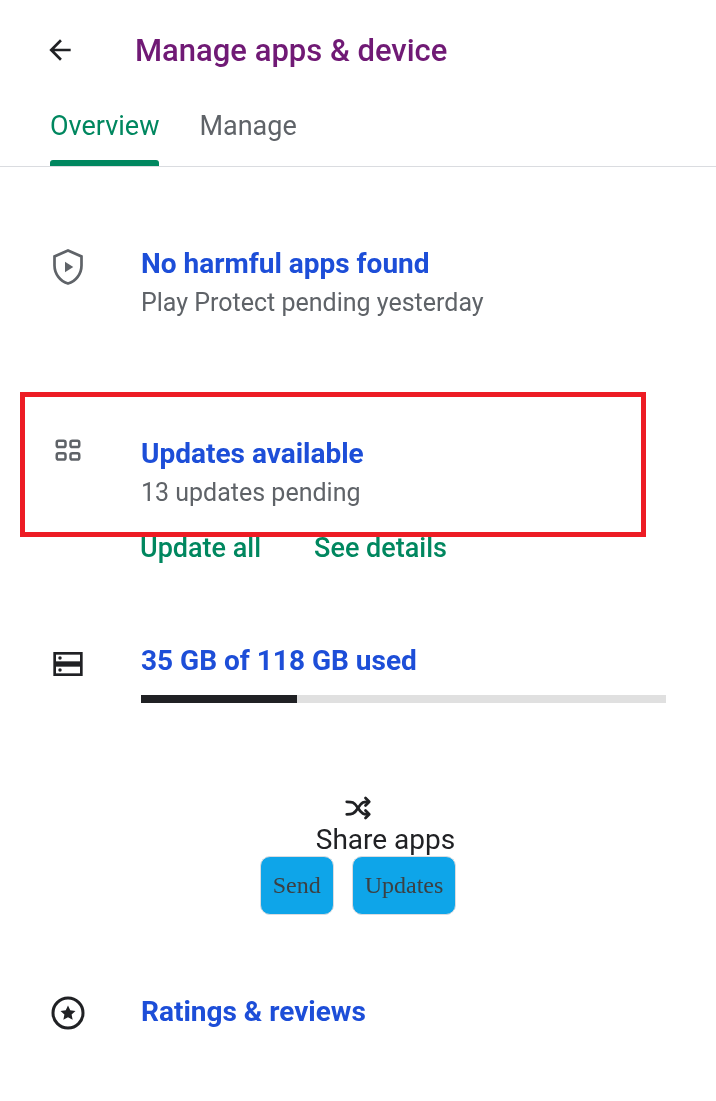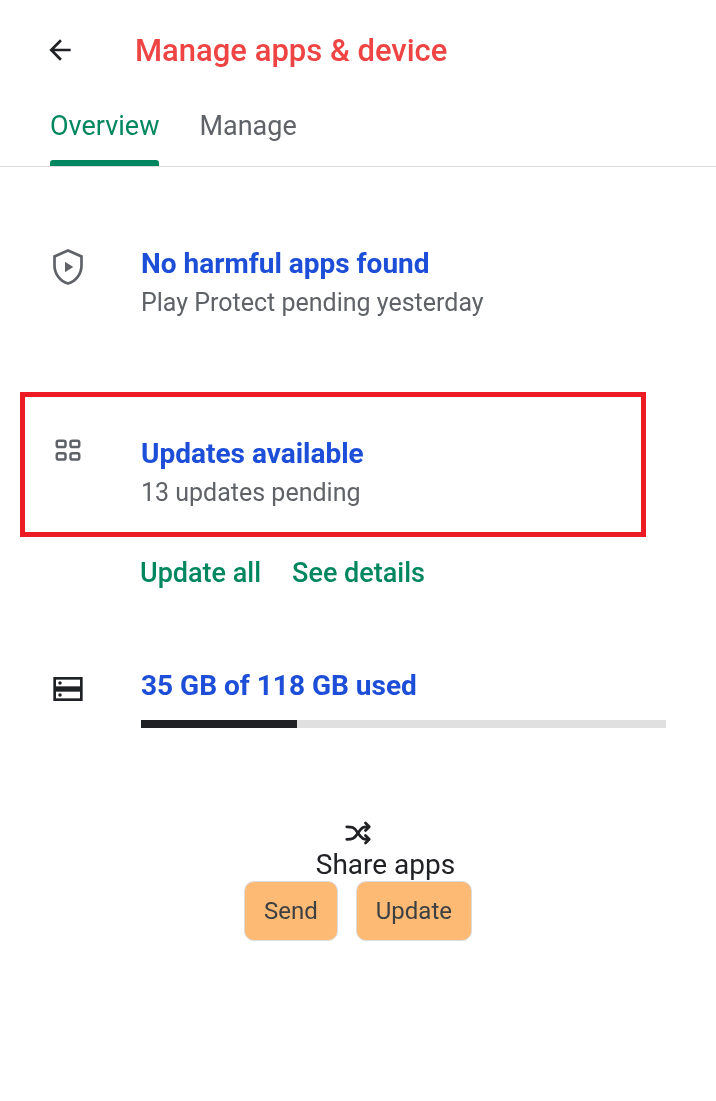--- a/index.html
+++ b/index.html
@@ -21,21 +21,21 @@
       width: 40px;
       height: 40px;
       display: flex;
       align-items: center;
       justify-content: center;
       cursor: pointer;
     }
     .page-title {
       font-size: 31px;
       font-weight: 500;
-      color: #ef4444;
+      color: #701a75;
       margin-left: 55px;
     }
     .tabs {
       display: flex;
       gap: 40px;
       padding: 0 50px;
       border-bottom: 1px solid #dadce0;
     }
     .tab {
       font-size: 27px;
@@ -94,22 +94,21 @@
       position: absolute;
       border: 5px solid #ed1c24;
       left: 20px;
       right: 70px;
       top: -5px;
       bottom: -5px;
       pointer-events: none;
     }
     .action-links {
       display: flex;
-      gap: 31px;
-      margin-top: 25px;
+      gap: 53px;
       margin-left: 140px;
       padding-bottom: 20px;
       text-align: right;
     }
     .action-link {
       font-size: 27px;
       color: #00875f;
       font-weight: 500;
       cursor: pointer;
     }
@@ -137,27 +136,28 @@
       font-size: 28px;
       color: #202124;
       margin-left: 55px;
       flex: 1;
     }
     .share-buttons {
       display: flex;
       gap: 18px;
     }
     .share-btn {
-      padding: 15px 19px;
+      padding: 15px 12px;
       border: 1px solid #dadce0;
       border-radius: 10px;
       font-size: 24px;
       color: #3c4043;
-      background: #fdba74;
-      cursor: pointer;
+      background: #0ea5e9;
+      cursor: pointer;
+      font-family: Liberation Serif, serif;
     }
     .ratings-section {
       padding: 40px 50px;
     }
     .protect-section {
       padding-top: 80px;
       padding-bottom: 40px;
     }
     .updates-section-outer {
       margin-top: 40px;
@@ -240,18 +240,29 @@
       <svg width="36" height="30" viewBox="0 0 24 24">
         <path d="M3 7 C 7 7, 9 7, 12 12 C 15 17, 17 17, 19 17" fill="none" stroke="#202124" stroke-width="2.2" stroke-linecap="round"></path>
         <path d="M3 17 C 7 17, 9 17, 12 12 C 15 7, 17 7, 19 7" fill="none" stroke="#202124" stroke-width="2.2" stroke-linecap="round"></path>
         <path d="M18 4 L21 7 L18 10" fill="none" stroke="#202124" stroke-width="2.2" stroke-linecap="round" stroke-linejoin="round"></path>
         <path d="M18 14 L21 17 L18 20" fill="none" stroke="#202124" stroke-width="2.2" stroke-linecap="round" stroke-linejoin="round"></path>
       </svg>
     </div>
     <div class="share-label">Share apps</div>
     <div class="share-buttons">
       <button class="share-btn">Send</button>
-      <button class="share-btn">Update</button>
-    </div>
-  </div>
-
+      <button class="share-btn">Updates</button>
+    </div>
+  </div>
+
+  <div class="section ratings-section">
+    <div class="section-icon">
+      <svg width="36" height="36" viewBox="0 0 24 24">
+        <circle cx="12" cy="12" r="10" fill="none" stroke="#202124" stroke-width="2"></circle>
+        <path d="M12 7l1.5 3.2 3.5.4-2.6 2.4.7 3.5L12 14.8 8.9 16.5l.7-3.5L7 10.6l3.5-.4z" fill="#202124"></path>
+      </svg>
+    </div>
+    <div class="section-body">
+      <div class="section-title">Ratings &amp; reviews</div>
+    </div>
+  </div>
 
 </div>
 
 </body></html>

